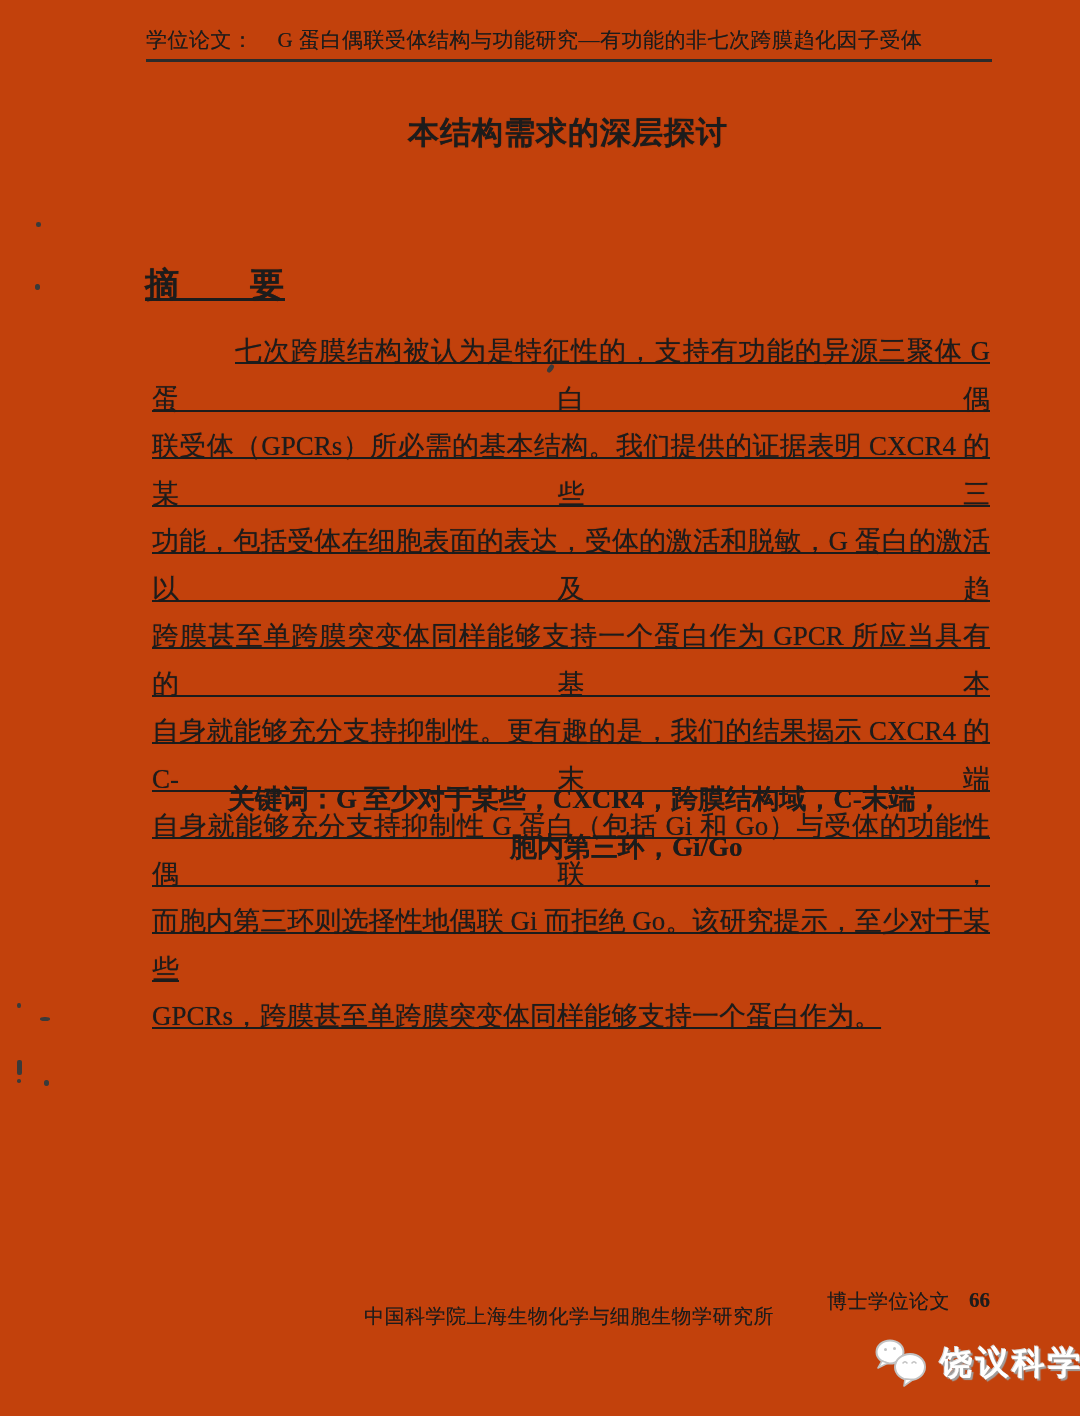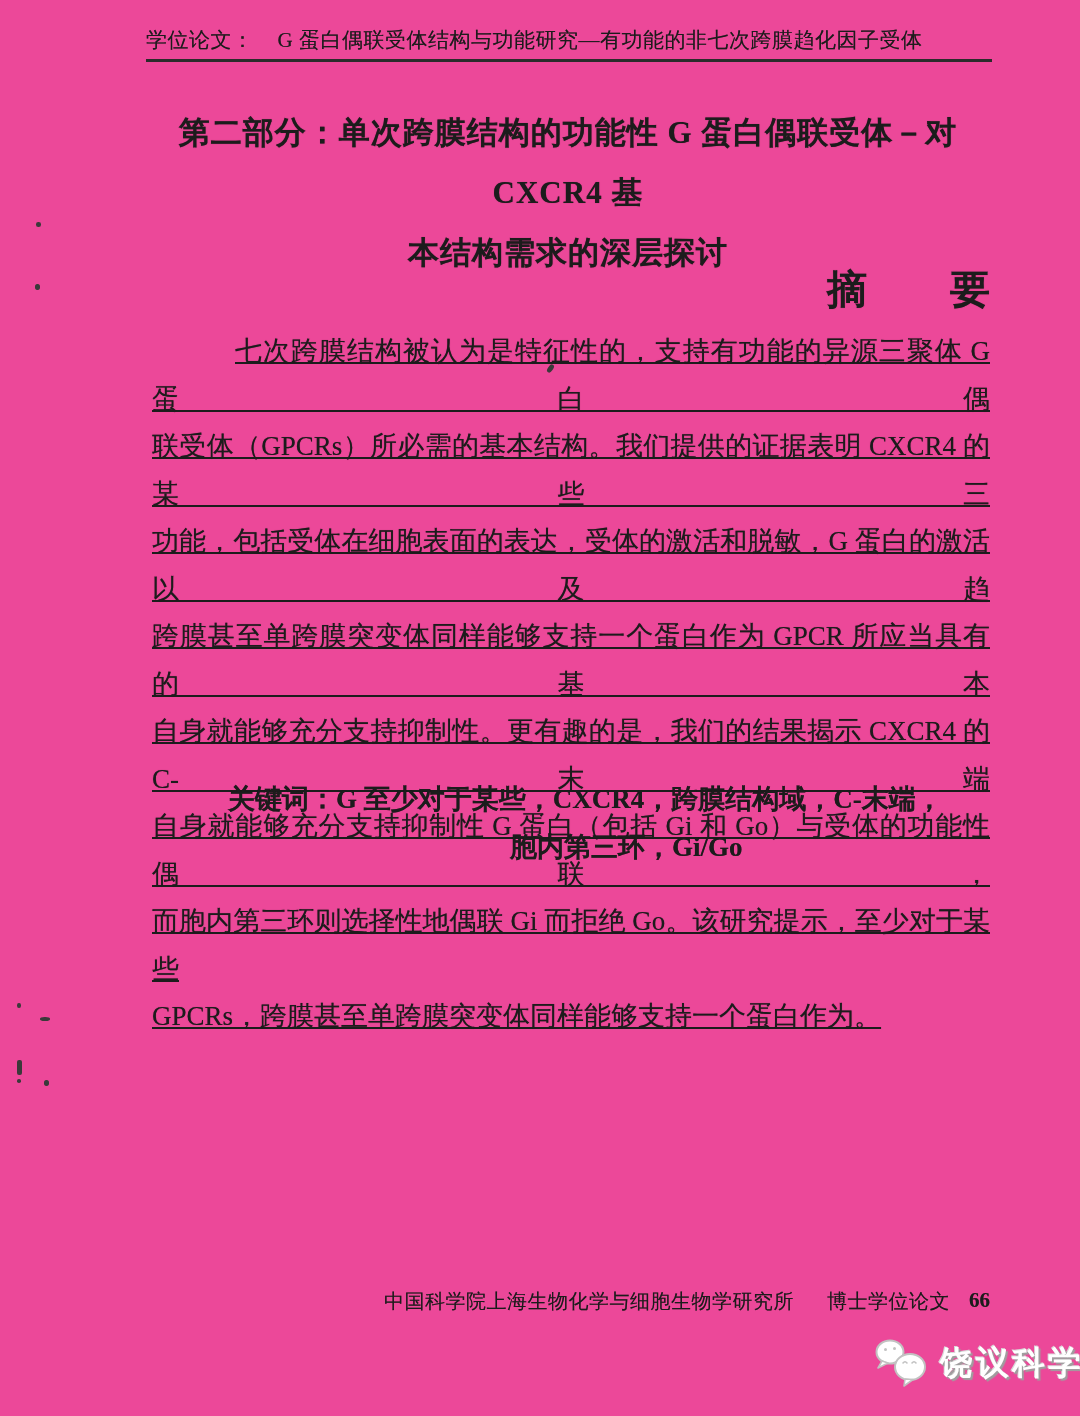--- a/index.html
+++ b/index.html
@@ -1,20 +1,20 @@
 <!DOCTYPE html>
 <html><head>
 <meta charset="utf-8">
 <style>
   html, body { margin: 0; padding: 0; background: #ffffff; }
   .page {
     position: relative;
     width: 1080px;
     height: 1416px;
-    background: #ec4899;
+    background: #c2410c;
     overflow: hidden;
     font-family: "Liberation Serif", "DejaVu Serif", serif;
     color: #1c1c1c;
   }
   
   .header {
     position: absolute;
     top: 26px; left: 146px; width: 846px;
     font-size: 21px;
     letter-spacing: 0.5px;
@@ -35,25 +35,26 @@
     font-size: 31px;
     font-weight: bold;
     line-height: 60px;
     letter-spacing: 1px;
     text-shadow: 0 0 0.7px rgba(10,10,10,0.6);
   }
   
   .abstract-heading {
     position: absolute;
     top: 262px; left: 145px; width: 846px;
-    text-align: right;
-    font-size: 40px;
+    text-align: left;
+    font-size: 34px;
     font-weight: bold;
     letter-spacing: 1px;
     text-shadow: 0 0 0.7px rgba(10,10,10,0.6);
+    text-decoration: underline;
   }
   .abstract {
     position: absolute;
     top: 328px; left: 152px; width: 838px;
     font-size: 27px;
     line-height: 47.5px;
     text-shadow: 0 0 0.7px rgba(15,15,15,0.6);
     text-decoration: underline;
   }
   .abstract .line.fill { text-align: justify; text-align-last: justify; }
@@ -69,21 +70,21 @@
   }
   .kw-line-1 { padding-left: 76px; }
   .kw-line-2 { padding-left: 358px; }
   
   .footer {
     position: absolute;
     top: 1288px; left: 0; width: 1080px; height: 32px;
     font-size: 20px;
     text-shadow: 0 0 0.6px rgba(20,20,20,0.5);
   }
-  .footer-institution { position: absolute; left: 384px; letter-spacing: 0.5px; }
+  .footer-institution { position: absolute; left: 364px; letter-spacing: 0.5px; margin-top: 15px; }
   .footer-doc-type    { position: absolute; left: 827px; letter-spacing: 0.5px; text-align: right; }
   .footer-page-number { position: absolute; left: 969px; font-weight: bold; font-size: 21px; }
   
   .watermark {
     position: absolute;
     left: 874px; top: 1337px;
     display: flex;
     align-items: center;
     gap: 10px;
   }
@@ -108,21 +109,20 @@
 <body>
 
 <div class="page">
 
   <div class="header">
     <span class="header-label">学位论文：</span><span class="header-title">G 蛋白偶联受体结构与功能研究—有功能的非七次跨膜趋化因子受体</span>
   </div>
   <div class="header-rule"></div>
 
   <div class="section-title">
-    <div>第二部分：单次跨膜结构的功能性 G 蛋白偶联受体－对 CXCR4 基</div>
     <div>本结构需求的深层探讨</div>
   </div>
 
   <div class="abstract-heading">摘　　要</div>
 
   <div class="abstract">
     <div class="line indent fill">七次跨膜结构被认为是特征性的，支持有功能的异源三聚体 G 蛋白偶</div>
     <div class="line fill">联受体（GPCRs）所必需的基本结构。我们提供的证据表明 CXCR4 的某些三</div>
     <div class="line fill">功能，包括受体在细胞表面的表达，受体的激活和脱敏，G 蛋白的激活以及趋</div>
     <div class="line fill">跨膜甚至单跨膜突变体同样能够支持一个蛋白作为 GPCR 所应当具有的基本</div>

